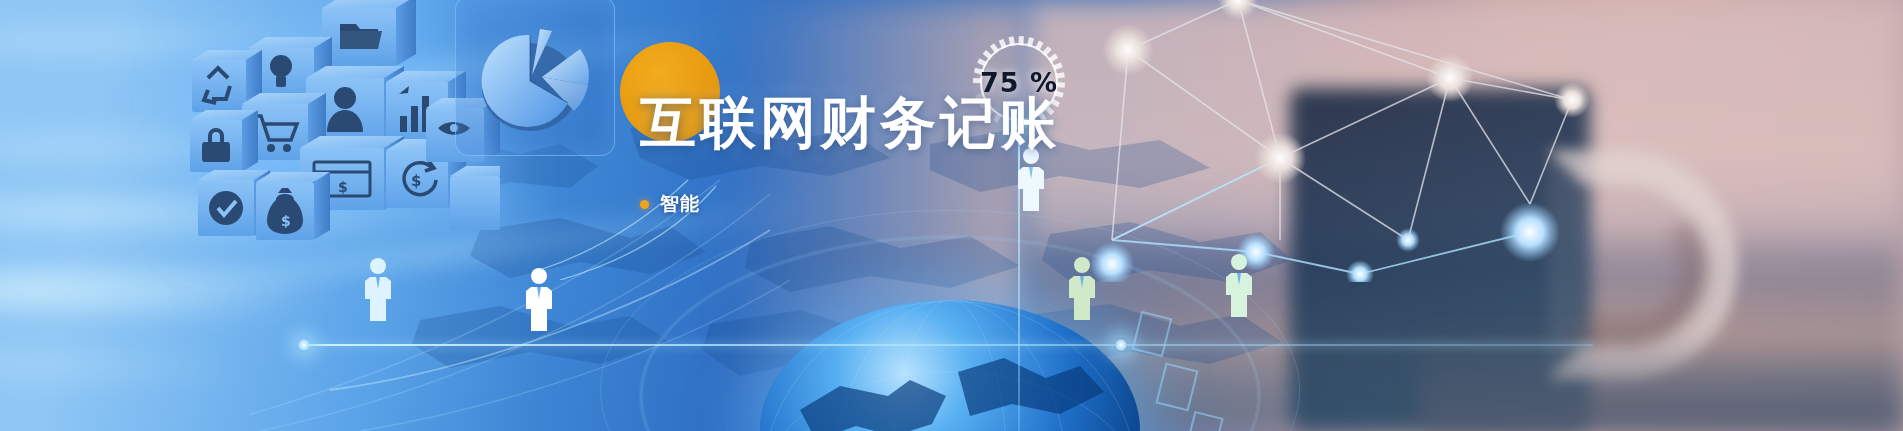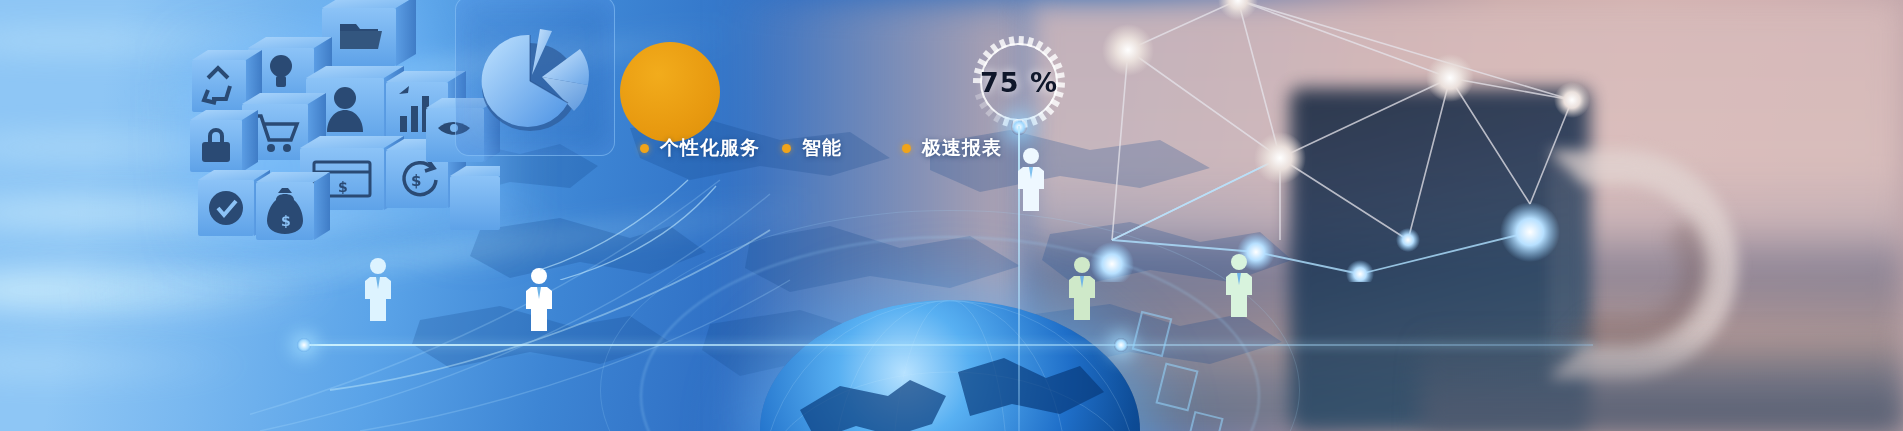--- a/index.html
+++ b/index.html
@@ -689,32 +689,25 @@
       <g fill="none" stroke="rgba(195,235,255,.6)" stroke-width="1.3">
         <path d="M0,150 C60,130 110,96 148,60"></path>
         <path d="M20,160 C90,140 140,108 176,66"></path>
       </g>
     </svg>
   </div>
 
   <div class="orange-disc"></div>
 
   <div class="content">
+    <h1 class="title">互联网财务记账</h1>
 
     <div class="bullets">
       <div class="bullet-row">
-        <div class="bullet c1">
-          <span class="dot"></span>
-          <span>个性化服务</span>
-        </div>
         <div class="bullet c2">
           <span class="dot"></span>
           <span>智能</span>
         </div>
-        <div class="bullet c3">
-          <span class="dot"></span>
-          <span>极速报表</span>
-        </div>
       </div>
     </div>
   </div>
 
 </div>
 
 </body></html>

